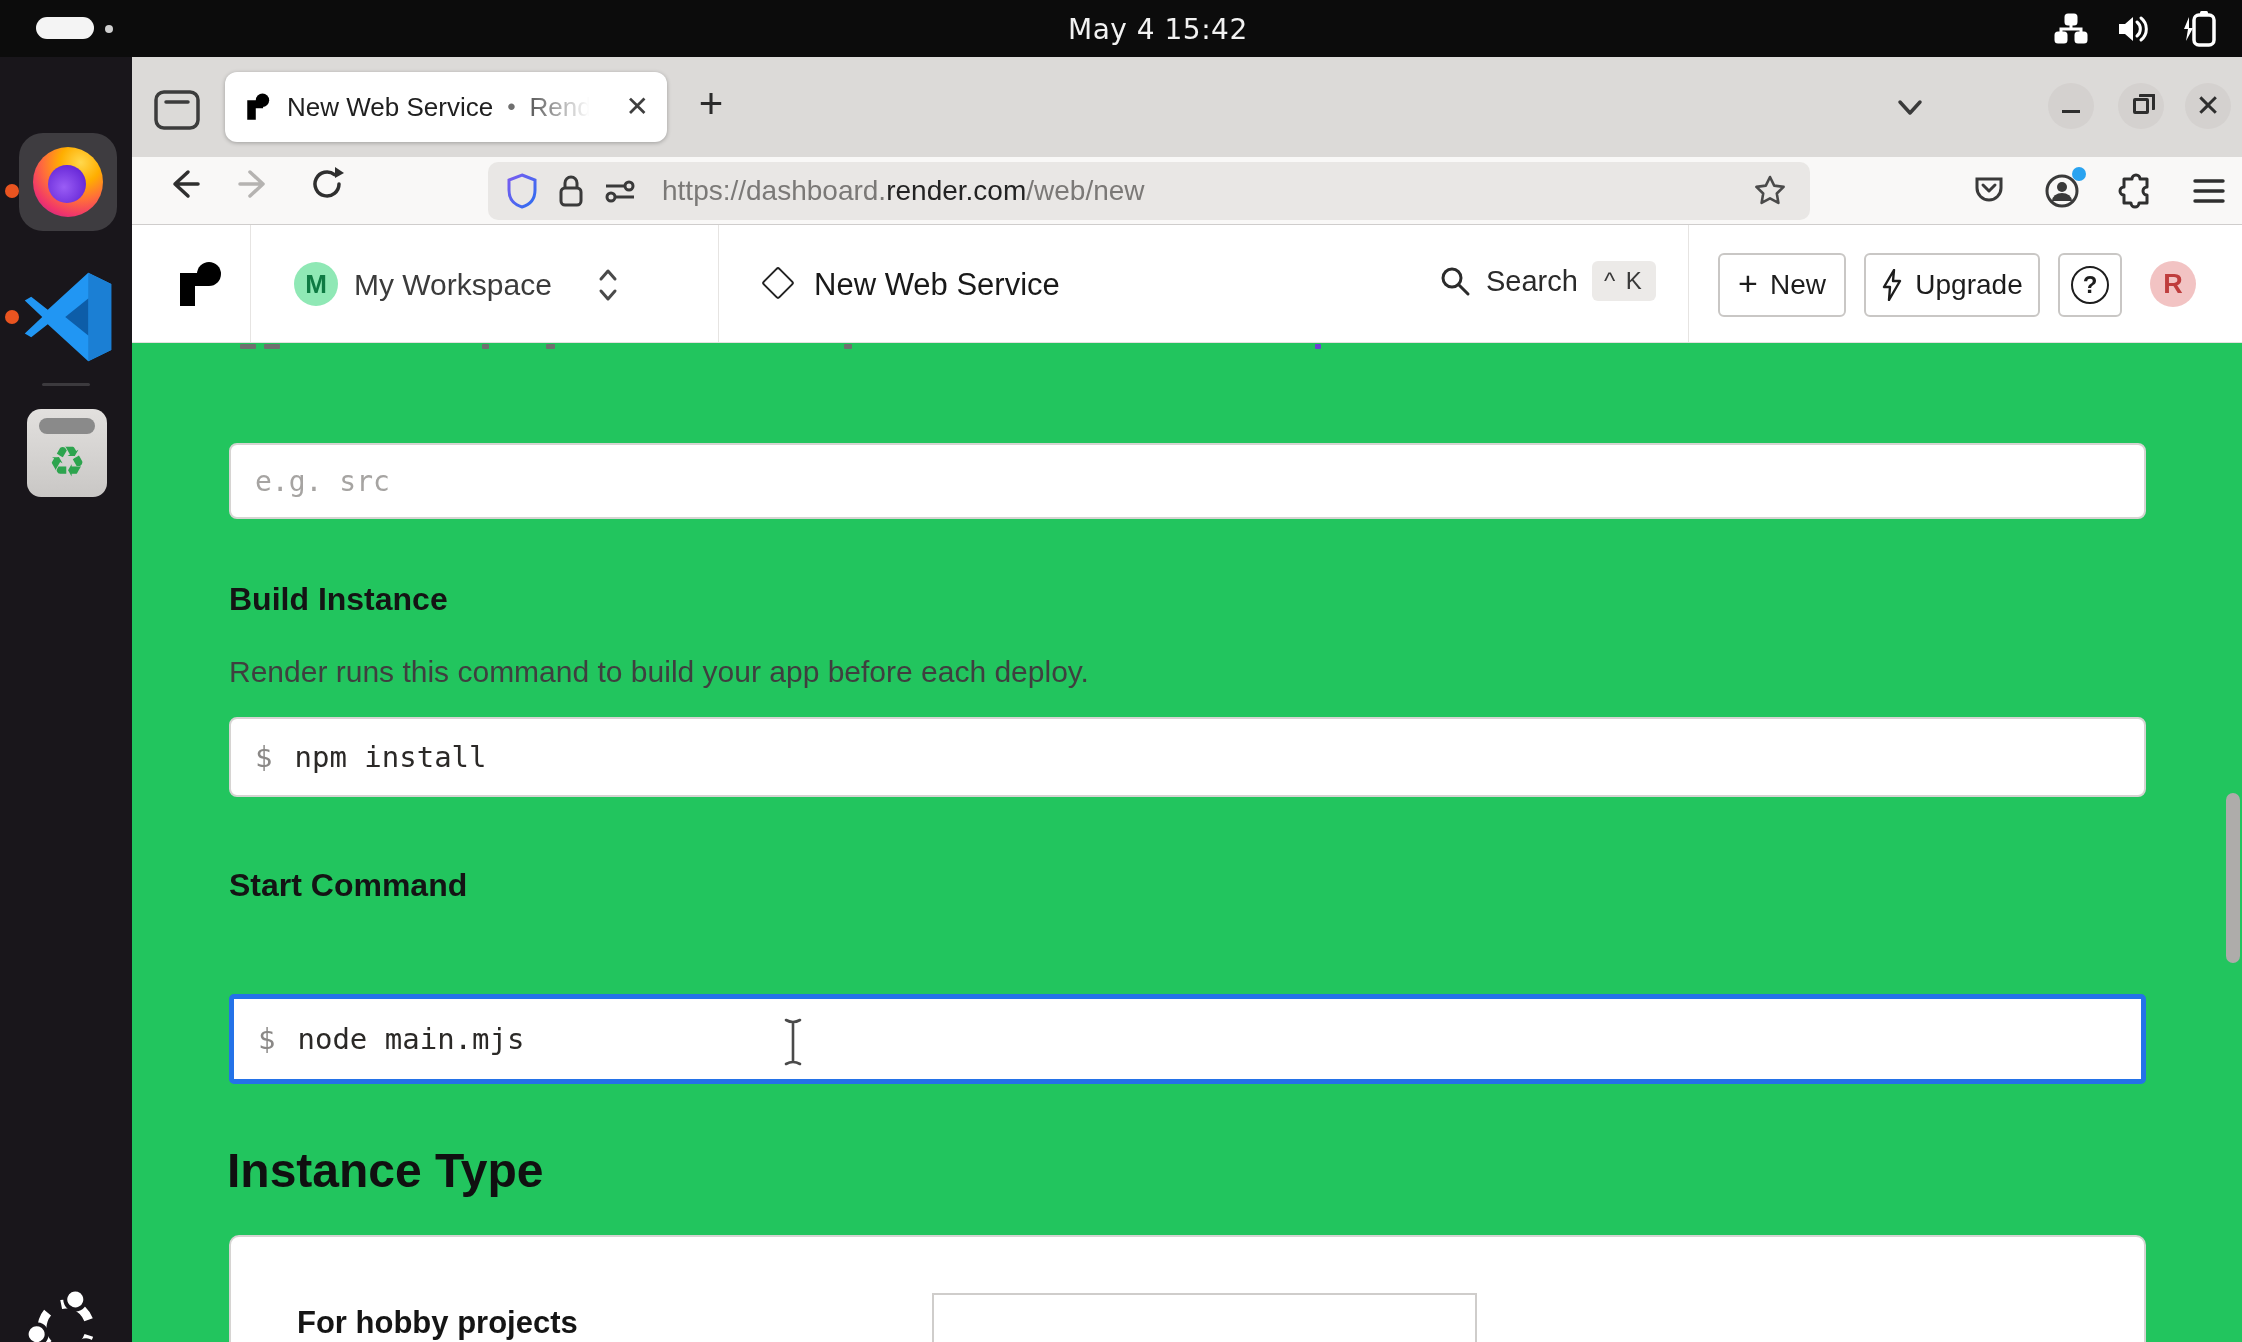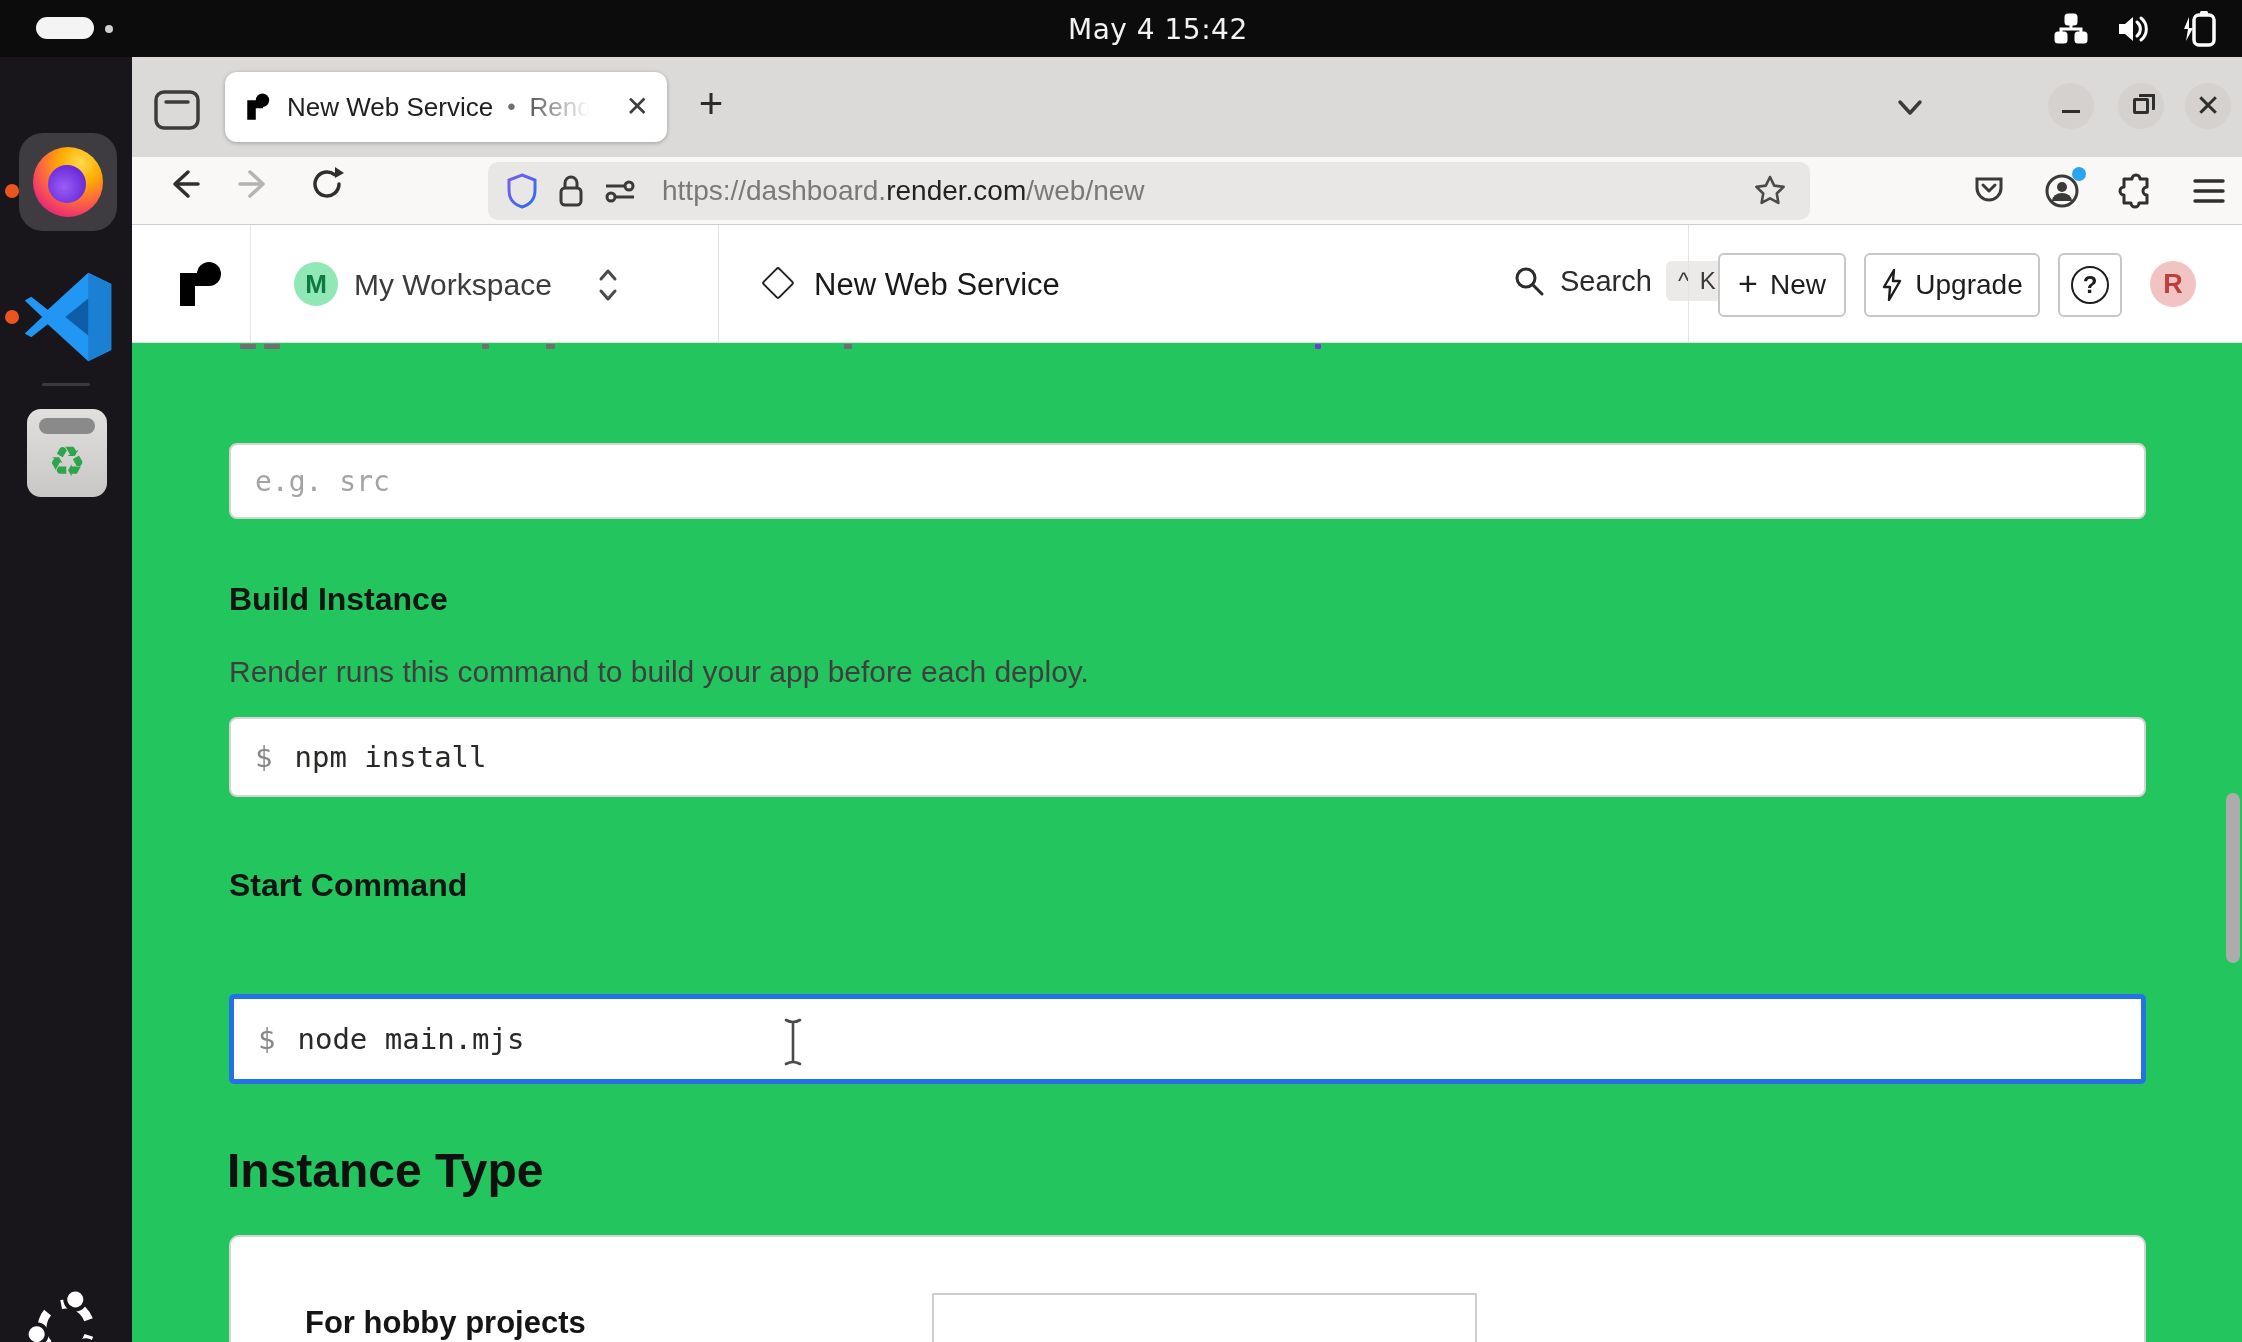--- a/index.html
+++ b/index.html
@@ -71,21 +71,21 @@
   .rheader { position:absolute; left:0; top:168px; width:2110px; height:118px; background:#fff; border-bottom:1px solid #e3e1df; }
   .vsep { position:absolute; top:0; width:1px; height:117px; background:#e6e4e2; }
   .rlogo { position:absolute; left:44px; top:36px; width:46px; height:46px; }
   .ws-avatar { position:absolute; left:162px; top:37px; width:44px; height:44px; border-radius:50%; background:#8fe8b5;
       color:#0e7a43; font-size:26px; font-weight:700; display:flex; align-items:center; justify-content:center; }
   .ws-name { position:absolute; left:222px; top:43px; font-size:30px; color:#3c3c3c; }
   .ws-chevrons { position:absolute; left:462px; top:38px; }
   .crumb-diamond { position:absolute; left:634px; top:46px; width:24px; height:24px; border:2.5px solid #222;
       transform:rotate(45deg); border-radius:3px; }
   .crumb-title { position:absolute; left:682px; top:42px; font-size:31px; color:#191919; }
-  .search-group { position:absolute; left:1380px; top:36px; display:flex; align-items:center; gap:14px; }
+  .search-group { position:absolute; left:1306px; top:36px; display:flex; align-items:center; gap:14px; }
   .search-label { font-size:29px; color:#2b2b2b; }
   .kbd-badge { background:#eceae8; border-radius:6px; padding:6px 12px; font-size:24px; color:#3a3a3a; letter-spacing:2px; }
   .hbtn { position:absolute; top:28px; height:64px; border:2px solid #c9c7c5; border-radius:6px; background:#fff;
       display:flex; align-items:center; justify-content:center; gap:12px; font-size:28px; color:#1d1d1d; }
   .btn-new { left:1586px; width:128px; }
   .btn-upgrade { left:1732px; width:176px; }
   .btn-help { left:1926px; width:64px; }
   .plus-glyph { font-size:34px; font-weight:300; margin-top:-3px; }
   .help-circle { width:38px; height:38px; border:2.5px solid #1d1d1d; border-radius:50%; display:flex; align-items:center;
       justify-content:center; font-size:24px; font-weight:600; }
@@ -106,21 +106,21 @@
   .cmd-value { color:#2b2927; }
   .build-field { top:374px; height:80px; }
   .start-field { top:651px; height:90px; border:5px solid #2472e8; border-radius:5px; }
   .sec-title { position:absolute; left:97px; font-size:32px; font-weight:700; color:#141414; }
   .sec-desc { position:absolute; left:97px; font-size:30px; color:#3f3f3f; }
   .build-title { top:238px; } .build-desc { top:312px; }
   .start-title { top:524px; } .start-desc { top:582px; }
   .big-title { position:absolute; left:95px; top:800px; font-size:48px; font-weight:600; color:#101010; }
   .instance-box { position:absolute; left:97px; top:892px; width:1917px; height:420px; border:2px solid #d6d4d2;
       border-radius:10px; background:#fff; }
-  .hobby-label { position:absolute; left:66px; top:68px; font-size:31px; font-weight:700; color:#151515;margin-left:8px; }
+  .hobby-label { position:absolute; left:66px; top:68px; font-size:31px; font-weight:700; color:#151515; }
   .plan-card { position:absolute; left:701px; top:56px; width:545px; height:340px; border:2px solid #cfcdcb; background:#fff; }
   .plan-row { position:absolute; left:32px; right:36px; top:42px; display:flex; justify-content:space-between; align-items:baseline; }
   .plan-name { font-size:31px; font-weight:700; color:#141414; }
   .plan-ram { font-size:31px; color:#6e6c6a; }
 
   .cursor-ibeam { position:absolute; left:648px; top:673px; }
   .scroll-thumb { position:absolute; left:2094px; top:450px; width:14px; height:170px; background:#aeacaa; border-radius:7px; }
 
   svg { display:block; }
 </style>

